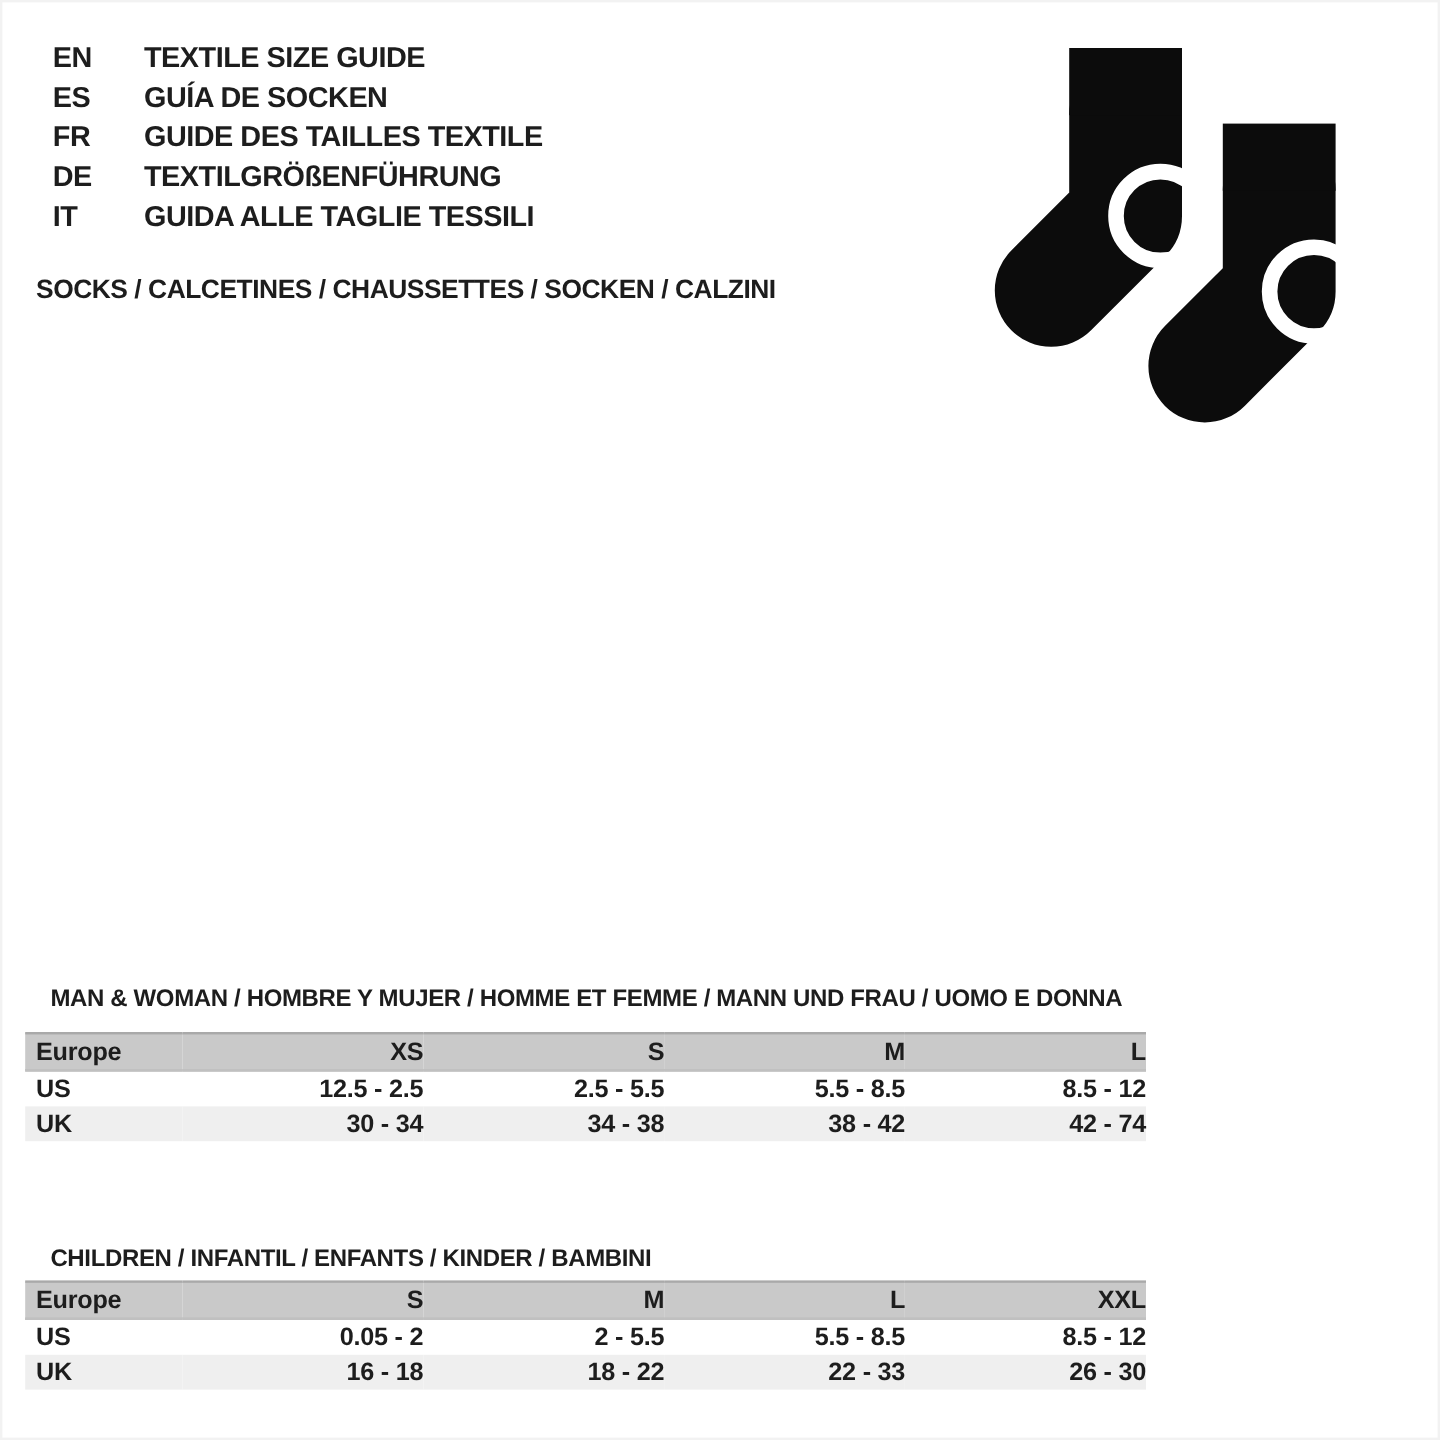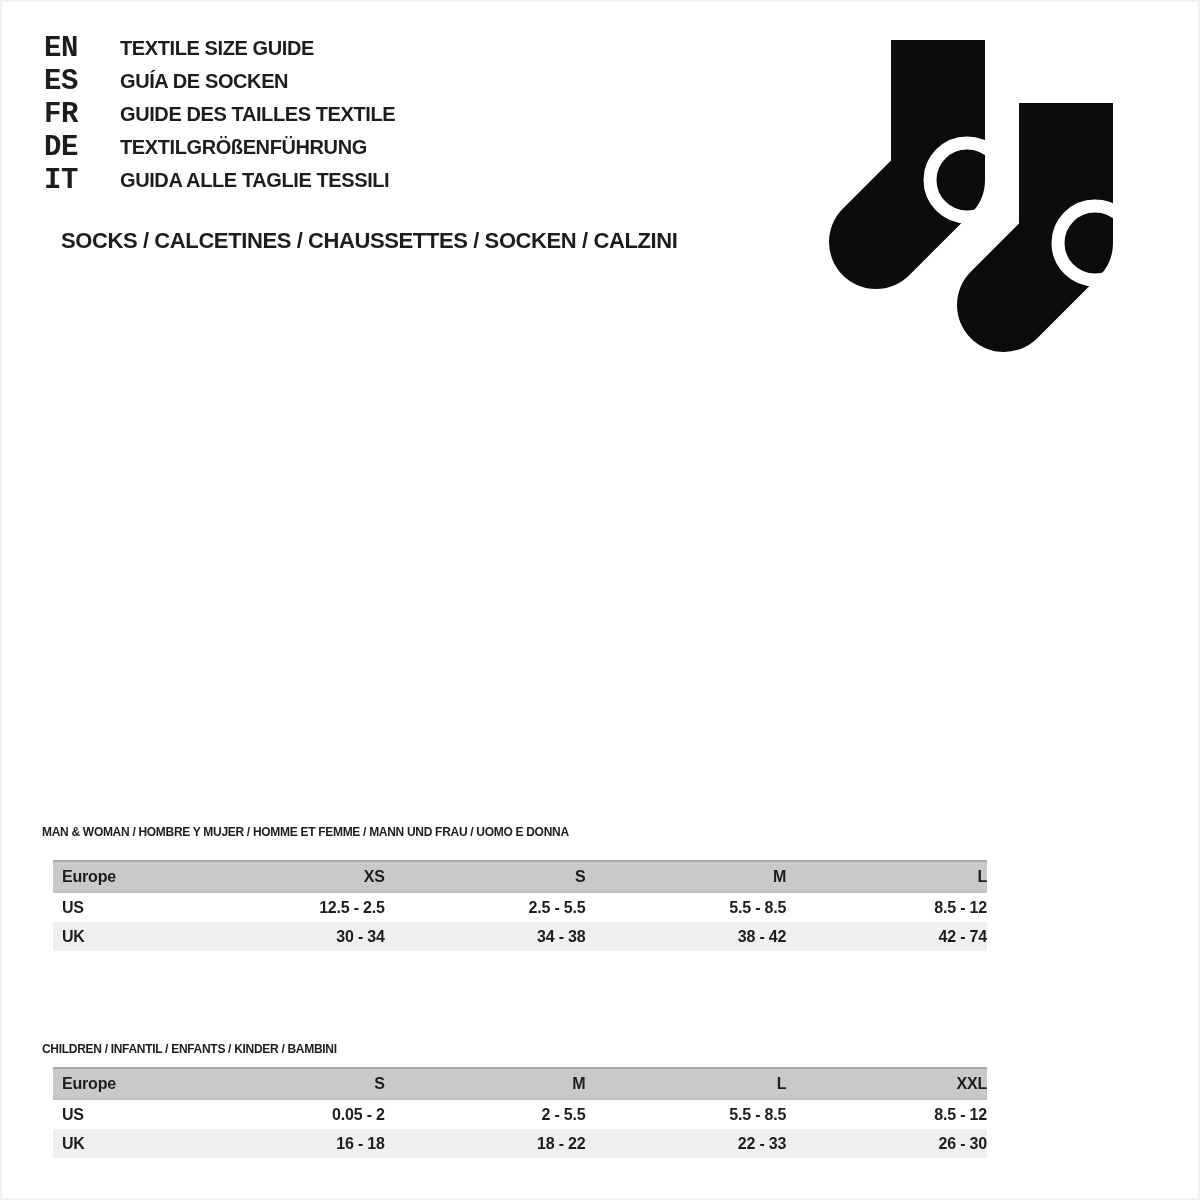--- a/index.html
+++ b/index.html
@@ -12,46 +12,46 @@
     box-sizing: border-box;
     border: 2px solid #f2f2f2;
     font-family: "Liberation Sans", "DejaVu Sans", sans-serif;
     font-weight: bold;
     color: #1d1d1d;
   }
 
   
   .lang-block { position: absolute; left: 42px; top: 30px; }
   .lang-row { display: flex; height: 33px; align-items: center; }
-  .lang-code { width: 76px; font-size: 29px; letter-spacing: -0.4px; font-family: Liberation Mono, monospace; }
-  .lang-label { font-size: 20px; letter-spacing: -0.4px; white-space: nowrap; }
+  .lang-code { width: 76px; font-size: 24px; letter-spacing: -0.4px; }
+  .lang-label { font-size: 24px; letter-spacing: -0.4px; white-space: nowrap; }
 
   
   .product-line {
-    position: absolute; left: 59px; top: 226px;
+    position: absolute; left: 28px; top: 226px;
     font-size: 22px; letter-spacing: -0.4px; white-space: nowrap;
   }
 
   
   .socks-icon-svg { position: absolute; left: 810px; top: 30px; }
 
   
   .table-title {
     position: absolute; left: 40px;
-    font-size: 12px; letter-spacing: -0.3px; line-height: 24px; white-space: nowrap;
+    font-size: 20px; letter-spacing: -0.3px; line-height: 24px; white-space: nowrap;
   }
   .title-men { top: 818px; }
   .title-children { top: 1035px; }
 
   .size-table {
-    position: absolute; left: 51px;
+    position: absolute; left: 19px;
     width: 934px;
     border-collapse: collapse;
     table-layout: fixed;
-    font-size: 16px;
+    font-size: 21px;
   }
   .table-men { top: 858px; }
   .table-children { top: 1065px; }
 
   .size-table th, .size-table td {
     font-weight: bold;
     letter-spacing: -0.2px;
     padding: 0;
     height: 29px;
     text-align: right;

